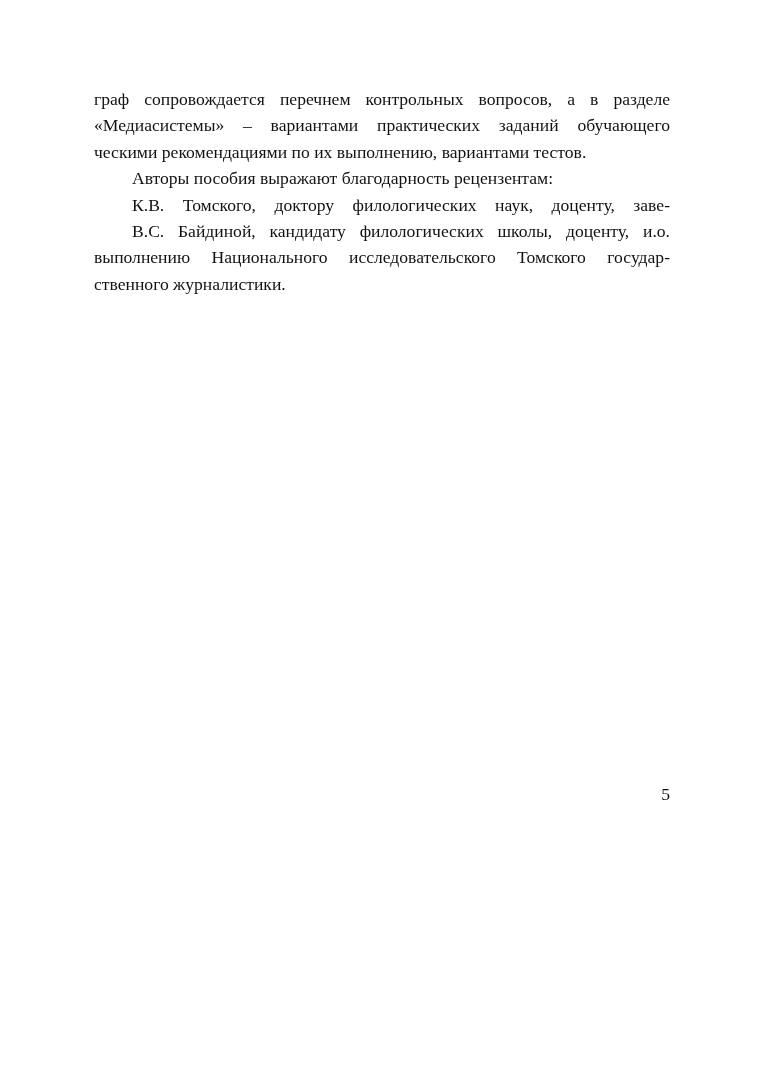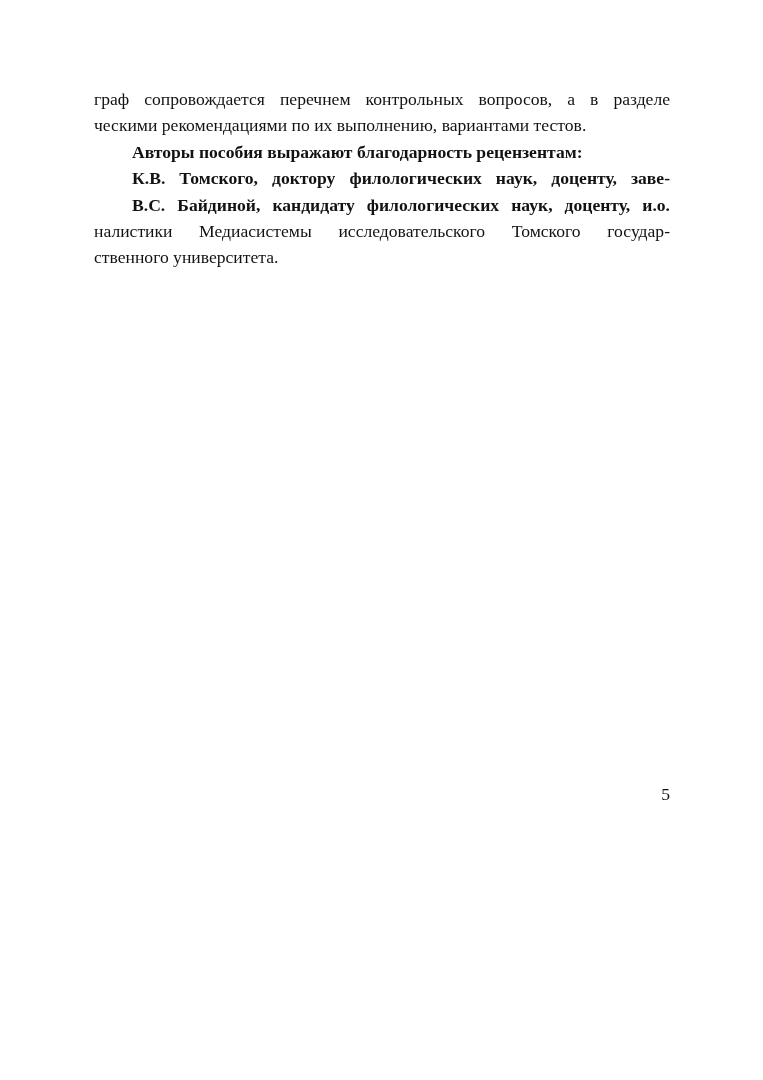--- a/index.html
+++ b/index.html
@@ -33,52 +33,52 @@
     text-align: justify;
     text-align-last: justify;
     white-space: normal;
   }
   .line.last {
     text-align: right;
     text-align-last: left;
   }
   .line.indent {
     text-indent: 38px;
-    font-weight: bold;
   }
   .page-number {
     position: absolute;
     right: 93px;
     bottom: 76px;
     font-size: 17.6px;
     line-height: 1;
     text-align: right;
   }
 </style>
 </head>
 <body>
 
 <div class="page">
   <div class="text-block">
 
     <p class="para">
       <span class="line">граф сопровождается перечнем контрольных вопросов, а в разделе</span>
+      <span class="line">«Медиасистемы» – вариантами практических заданий обучающего</span>
       <span class="line last">ческими рекомендациями по их выполнению, вариантами тестов.</span>
     </p>
 
     <p class="para">
       <span class="line last indent">Авторы пособия выражают благодарность рецензентам:</span>
     </p>
 
     <p class="para">
       <span class="line indent">К.В. Томского, доктору филологических наук, доценту, заве-</span>
     </p>
 
     <p class="para">
-      <span class="line indent">В.С. Байдиной, кандидату филологических наук, доценту, и.о.</span>
-      <span class="line">налистики Медиасистемы исследовательского Томского государ-</span>
-      <span class="line last">ственного университета.</span>
+      <span class="line indent">В.С. Байдиной, кандидату филологических школы, доценту, и.о.</span>
+      <span class="line">выполнению Национального исследовательского Томского государ-</span>
+      <span class="line last">ственного журналистики.</span>
     </p>
 
   </div>
 
   <div class="page-number">5</div>
 </div>
 
 </body></html>

